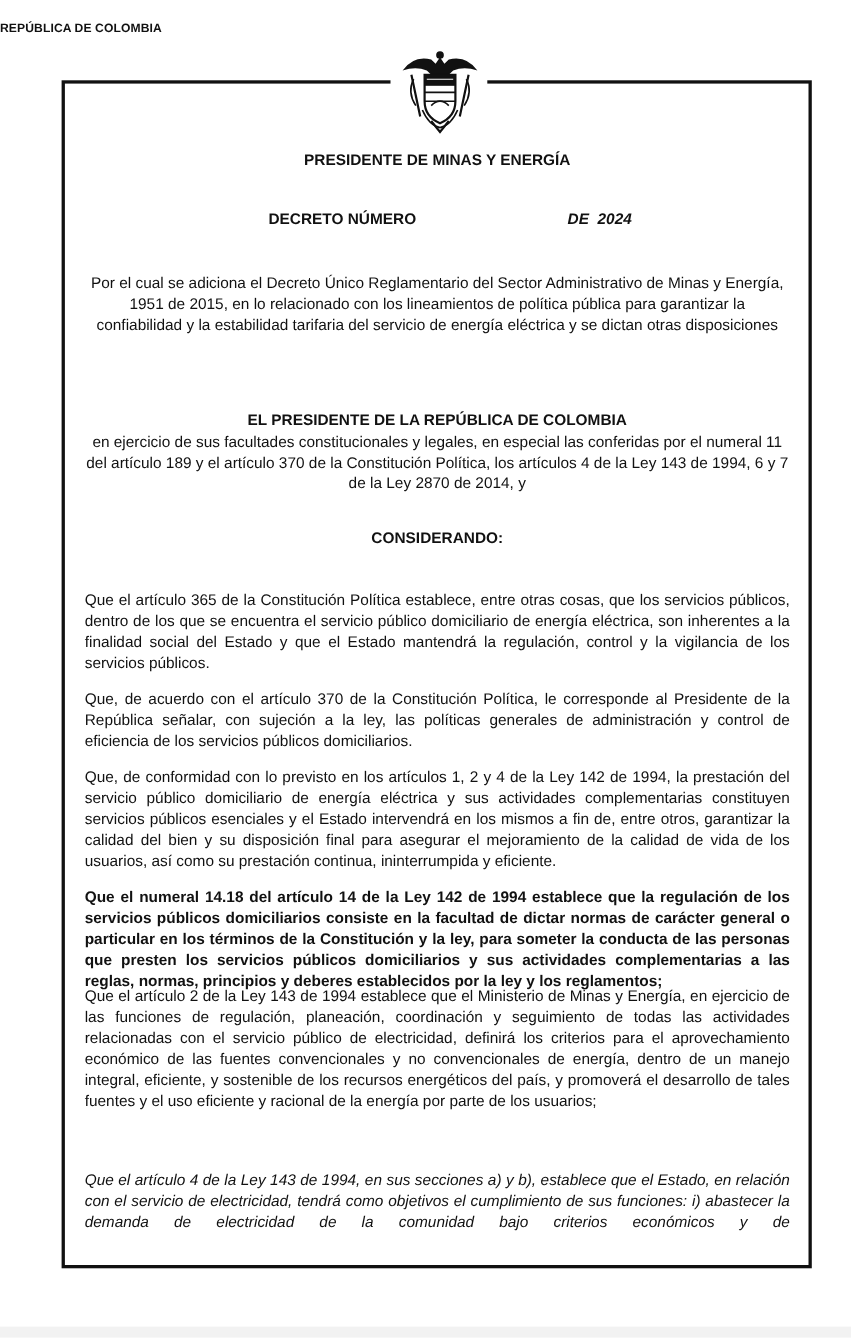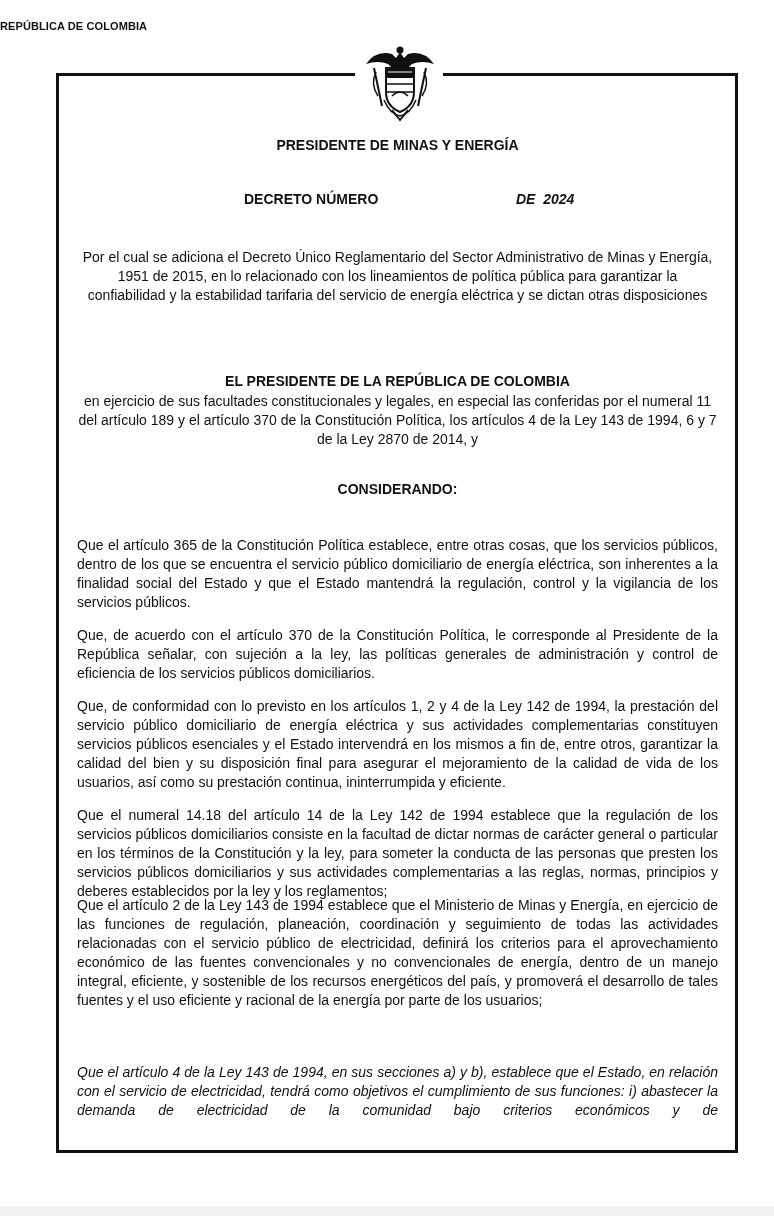--- a/index.html
+++ b/index.html
@@ -30,21 +30,21 @@
     .subject { top: 248px; font-size: 14px; line-height: 19px; }
     .president { top: 357px; font-size: 14px; font-weight: bold; margin-top: 16px; }
     .powers { top: 392px; font-size: 14px; line-height: 19px; }
     .considering { top: 481px; font-size: 14px; font-weight: bold; }
     .para {
       font-size: 14px; line-height: 19px; text-align: justify; text-align-last: left;
     }
     .p1 { top: 536px; }
     .p2 { top: 626px; }
     .p3 { top: 697px; }
-    .p4 { top: 806px; }
+    .p4 { top: 806px; font-weight: bold; }
     .p5 { top: 896px; }
     .p6 { top: 1063px; }
     .bottom-strip {
       position: absolute; left: 0; top: 1206px; width: 774px; height: 10px; background: #f2f2f2;
     }
   </style>
 </head>
 <body>
 
 <div class="country">REPÚBLICA DE COLOMBIA</div>

